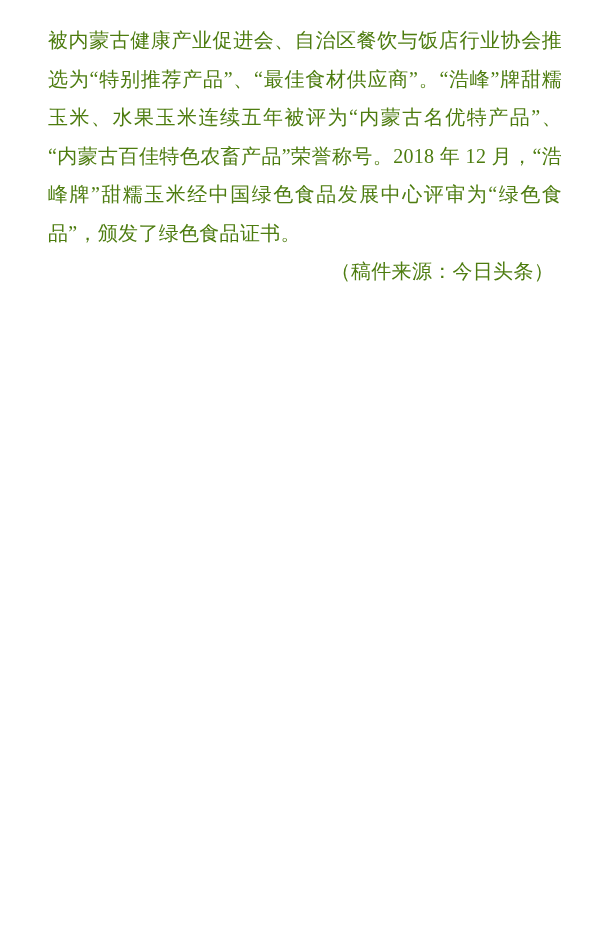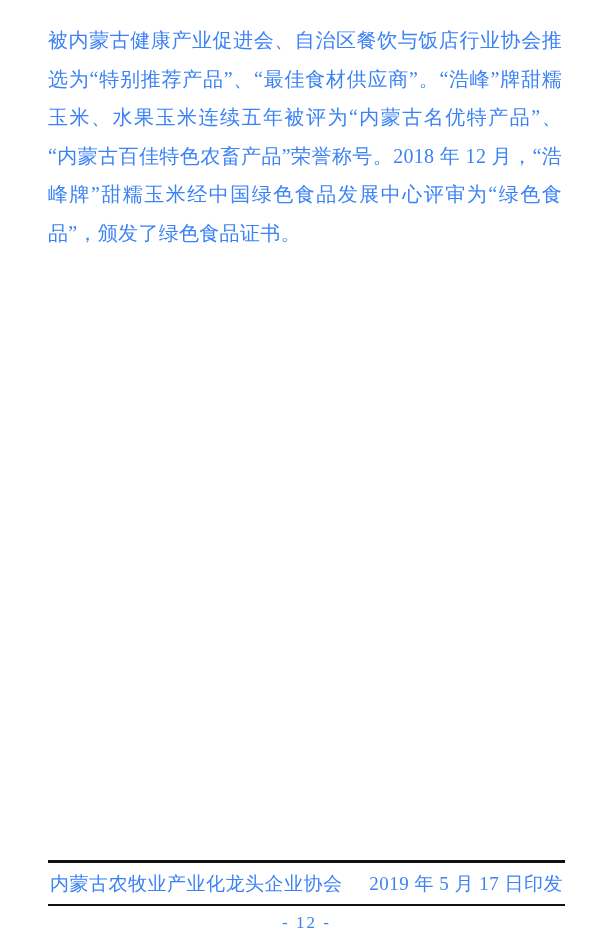--- a/index.html
+++ b/index.html
@@ -4,21 +4,21 @@
 <style>
   * { margin: 0; padding: 0; box-sizing: border-box; }
   html, body { background: #9e9e9e; }
   .page {
     position: relative;
     width: 608px;
     height: 943px;
     margin: 0 auto;
     background: #ffffff;
     font-family: "Liberation Serif", "DejaVu Serif", serif;
-    color: #3b82f6;
+    color: #4d7c0f;
     overflow: hidden;
   }
   .content {
     position: absolute;
     top: 21px;
     left: 48px;
     width: 514px;
   }
   .body-text {
     font-size: 20px;
@@ -63,23 +63,17 @@
 </style>
 </head>
 <body>
 
 <div class="page">
 
   <div class="content">
     <div class="body-text">
       <p class="para">被内蒙古健康产业促进会、自治区餐饮与饭店行业协会推选为“特别推荐产品”、“最佳食材供应商”。“浩峰”牌甜糯玉米、水果玉米连续五年被评为“内蒙古名优特产品”、“内蒙古百佳特色农畜产品”荣誉称号。2018 年 12 月，“浩峰牌”甜糯玉米经中国绿色食品发展中心评审为“绿色食品”，颁发了绿色食品证书。</p>
     </div>
+    <div class="source-line">（稿件来源：今日头条）</div>
   </div>
 
-  <div class="footer">
-    <div class="footer-row">
-      <span class="footer-issuer">内蒙古农牧业产业化龙头企业协会</span>
-      <span class="footer-date">2019 年 5 月 17 日印发</span>
-    </div>
-    <div class="page-number">- 12 -</div>
-  </div>
 
 </div>
 
 </body></html>

